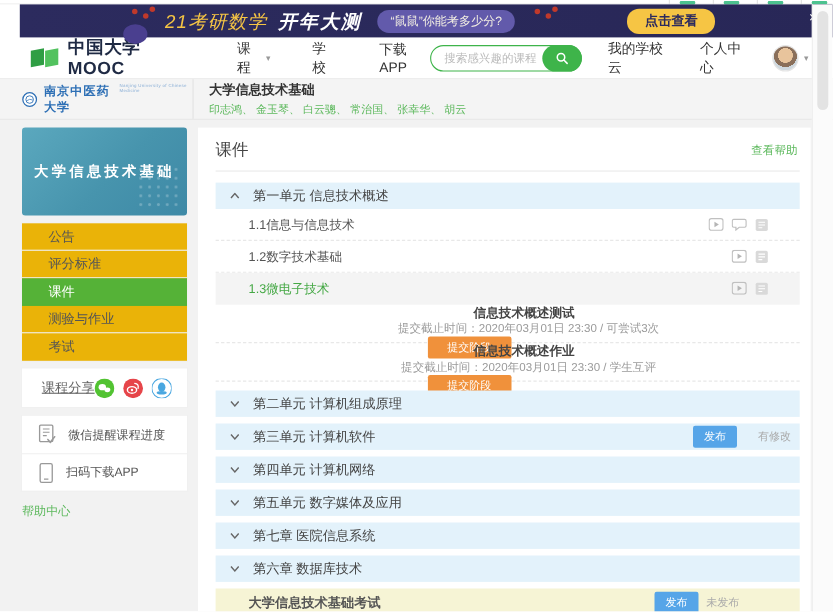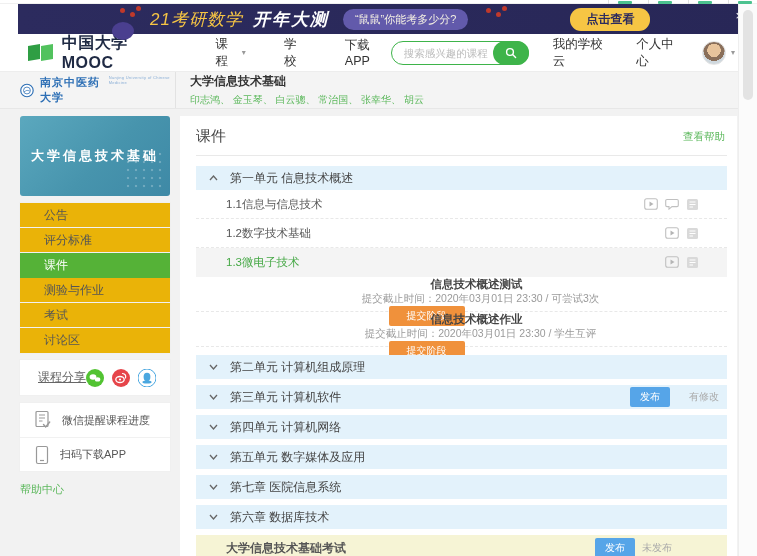--- a/index.html
+++ b/index.html
@@ -197,21 +197,20 @@
 
     <aside class="sidebar">
       <div class="course-banner">大学信息技术基础</div>
 
       <ul class="side-menu">
         <li>公告</li>
         <li>评分标准</li>
         <li class="active">课件</li>
         <li>测验与作业</li>
         <li>考试</li>
-        <li>讨论区</li>
       </ul>
 
       <div class="share-card">
         <span>课程分享</span>
         <span class="share-icons">
           <svg width="18" height="18" viewBox="0 0 18 18" class="mini-icon">
             <circle cx="9" cy="9" r="9" fill="#52c332"></circle>
             <ellipse cx="7" cy="8" rx="3.4" ry="2.8" fill="#fff"></ellipse>
             <ellipse cx="11.6" cy="10.4" rx="2.7" ry="2.2" fill="#fff"></ellipse>
           </svg>

